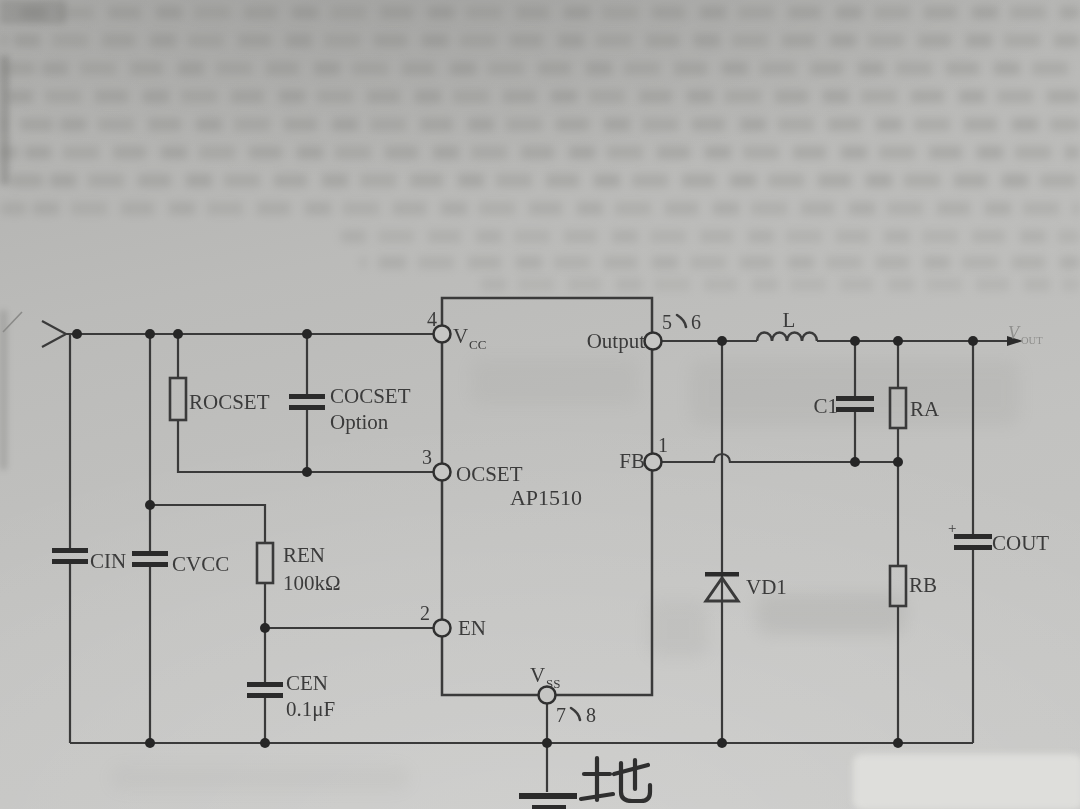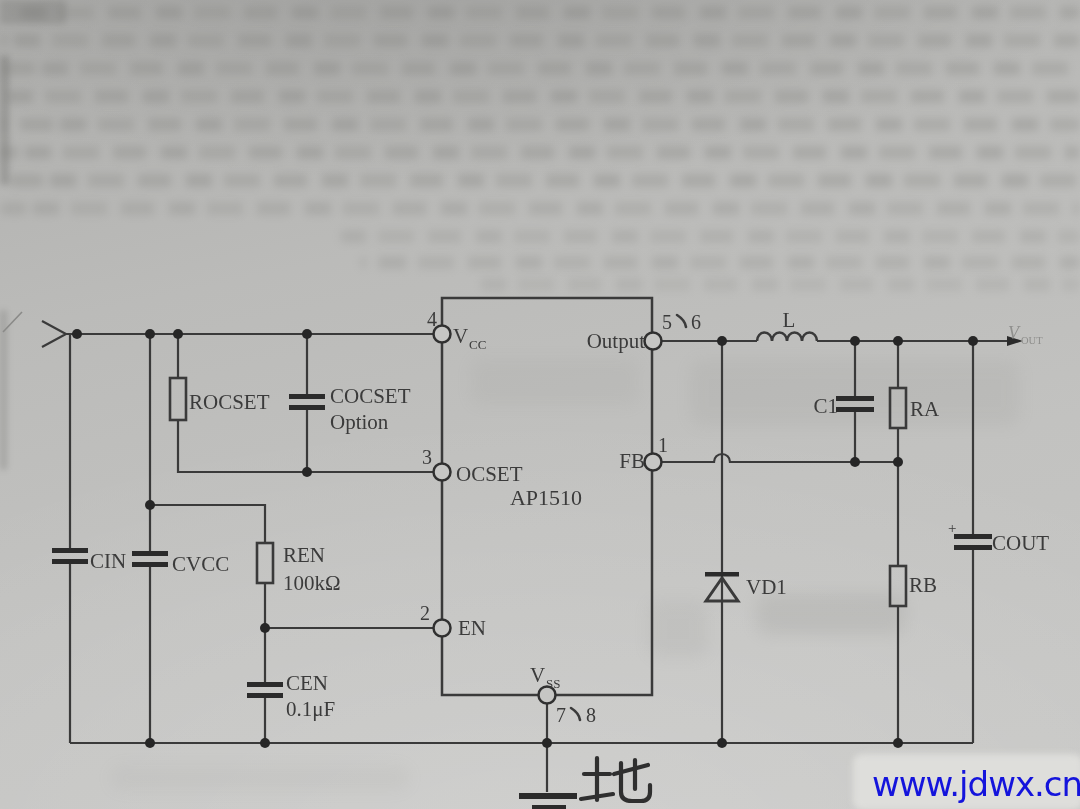--- a/index.html
+++ b/index.html
@@ -201,14 +201,13 @@
       <path d="M584 774 H610"></path>
       <path d="M581 799 L613 794"></path>
       <path d="M614 774 L648 765"></path>
       <path d="M621 763 V792 Q621 801 632 801 H641 Q650 801 650 792 V785"></path>
       <path d="M635 760 V789"></path>
     </g>
     <text x="580" y="801" font-size="52" fill="rgba(0,0,0,0)">地</text>
   </svg>
 
   <div class="wm-patch"></div>
-  <div class="watermark">www.jdwx.cn</div>
 </div>
 
 </body></html>

